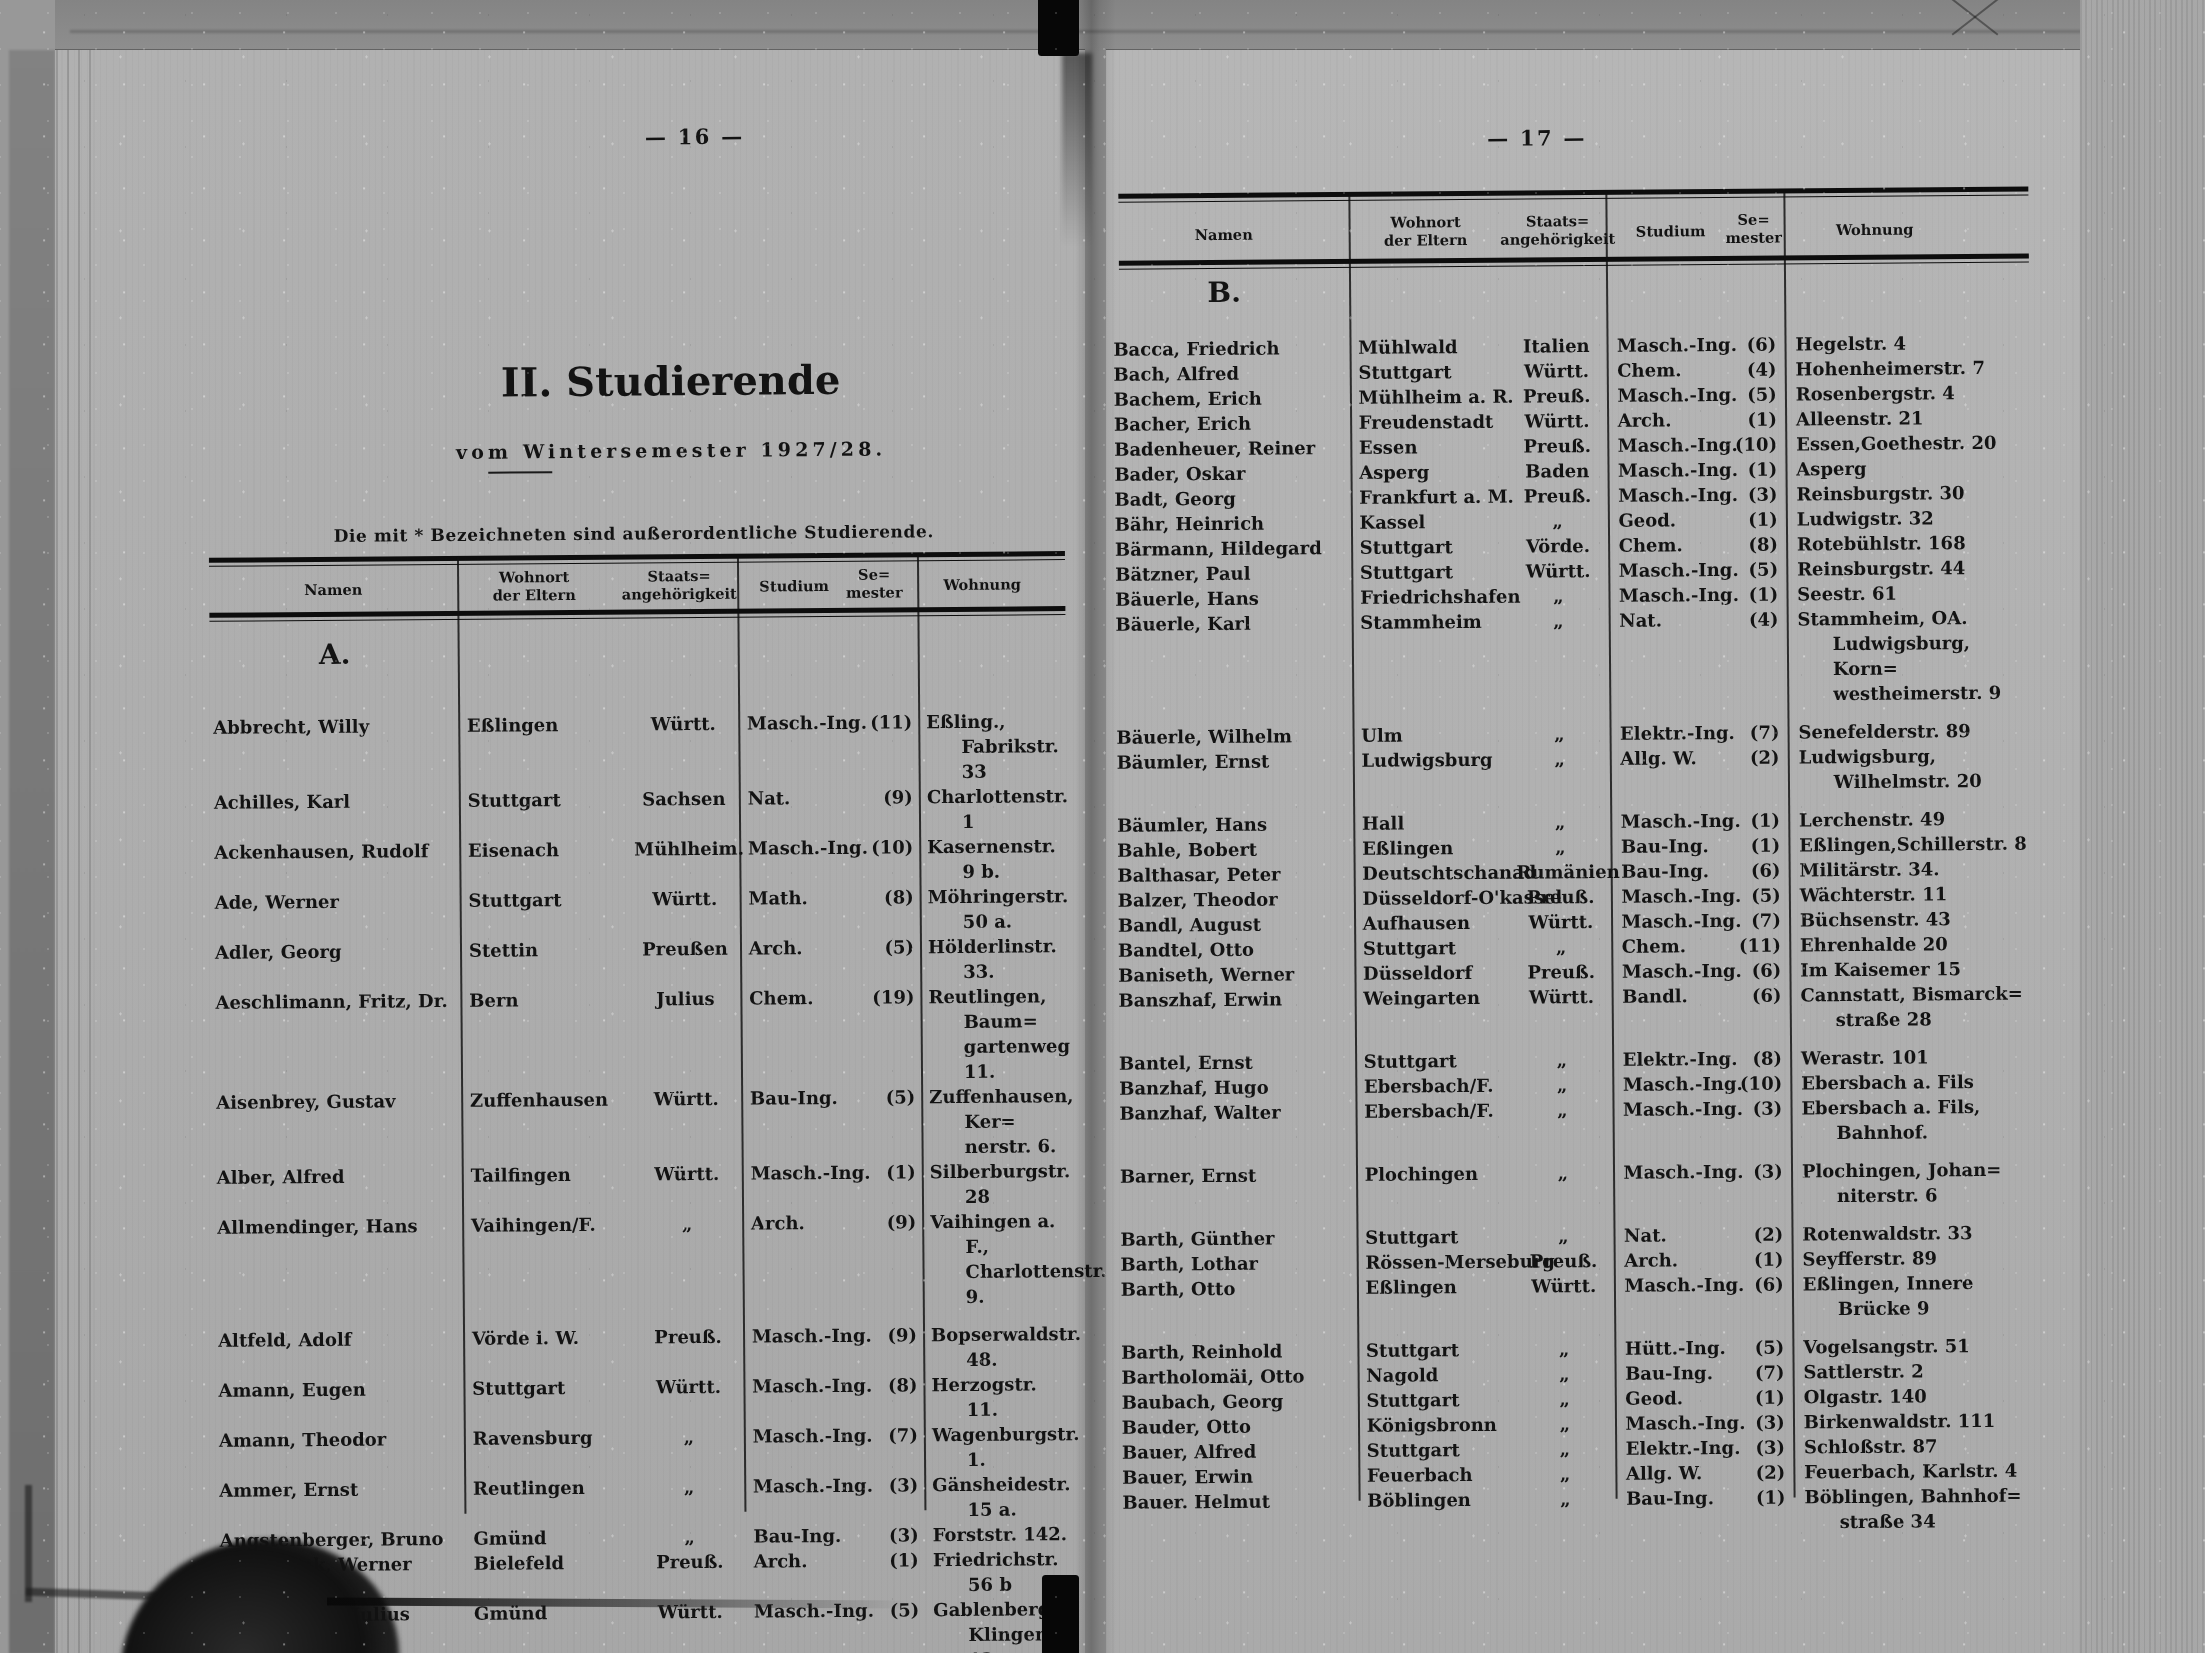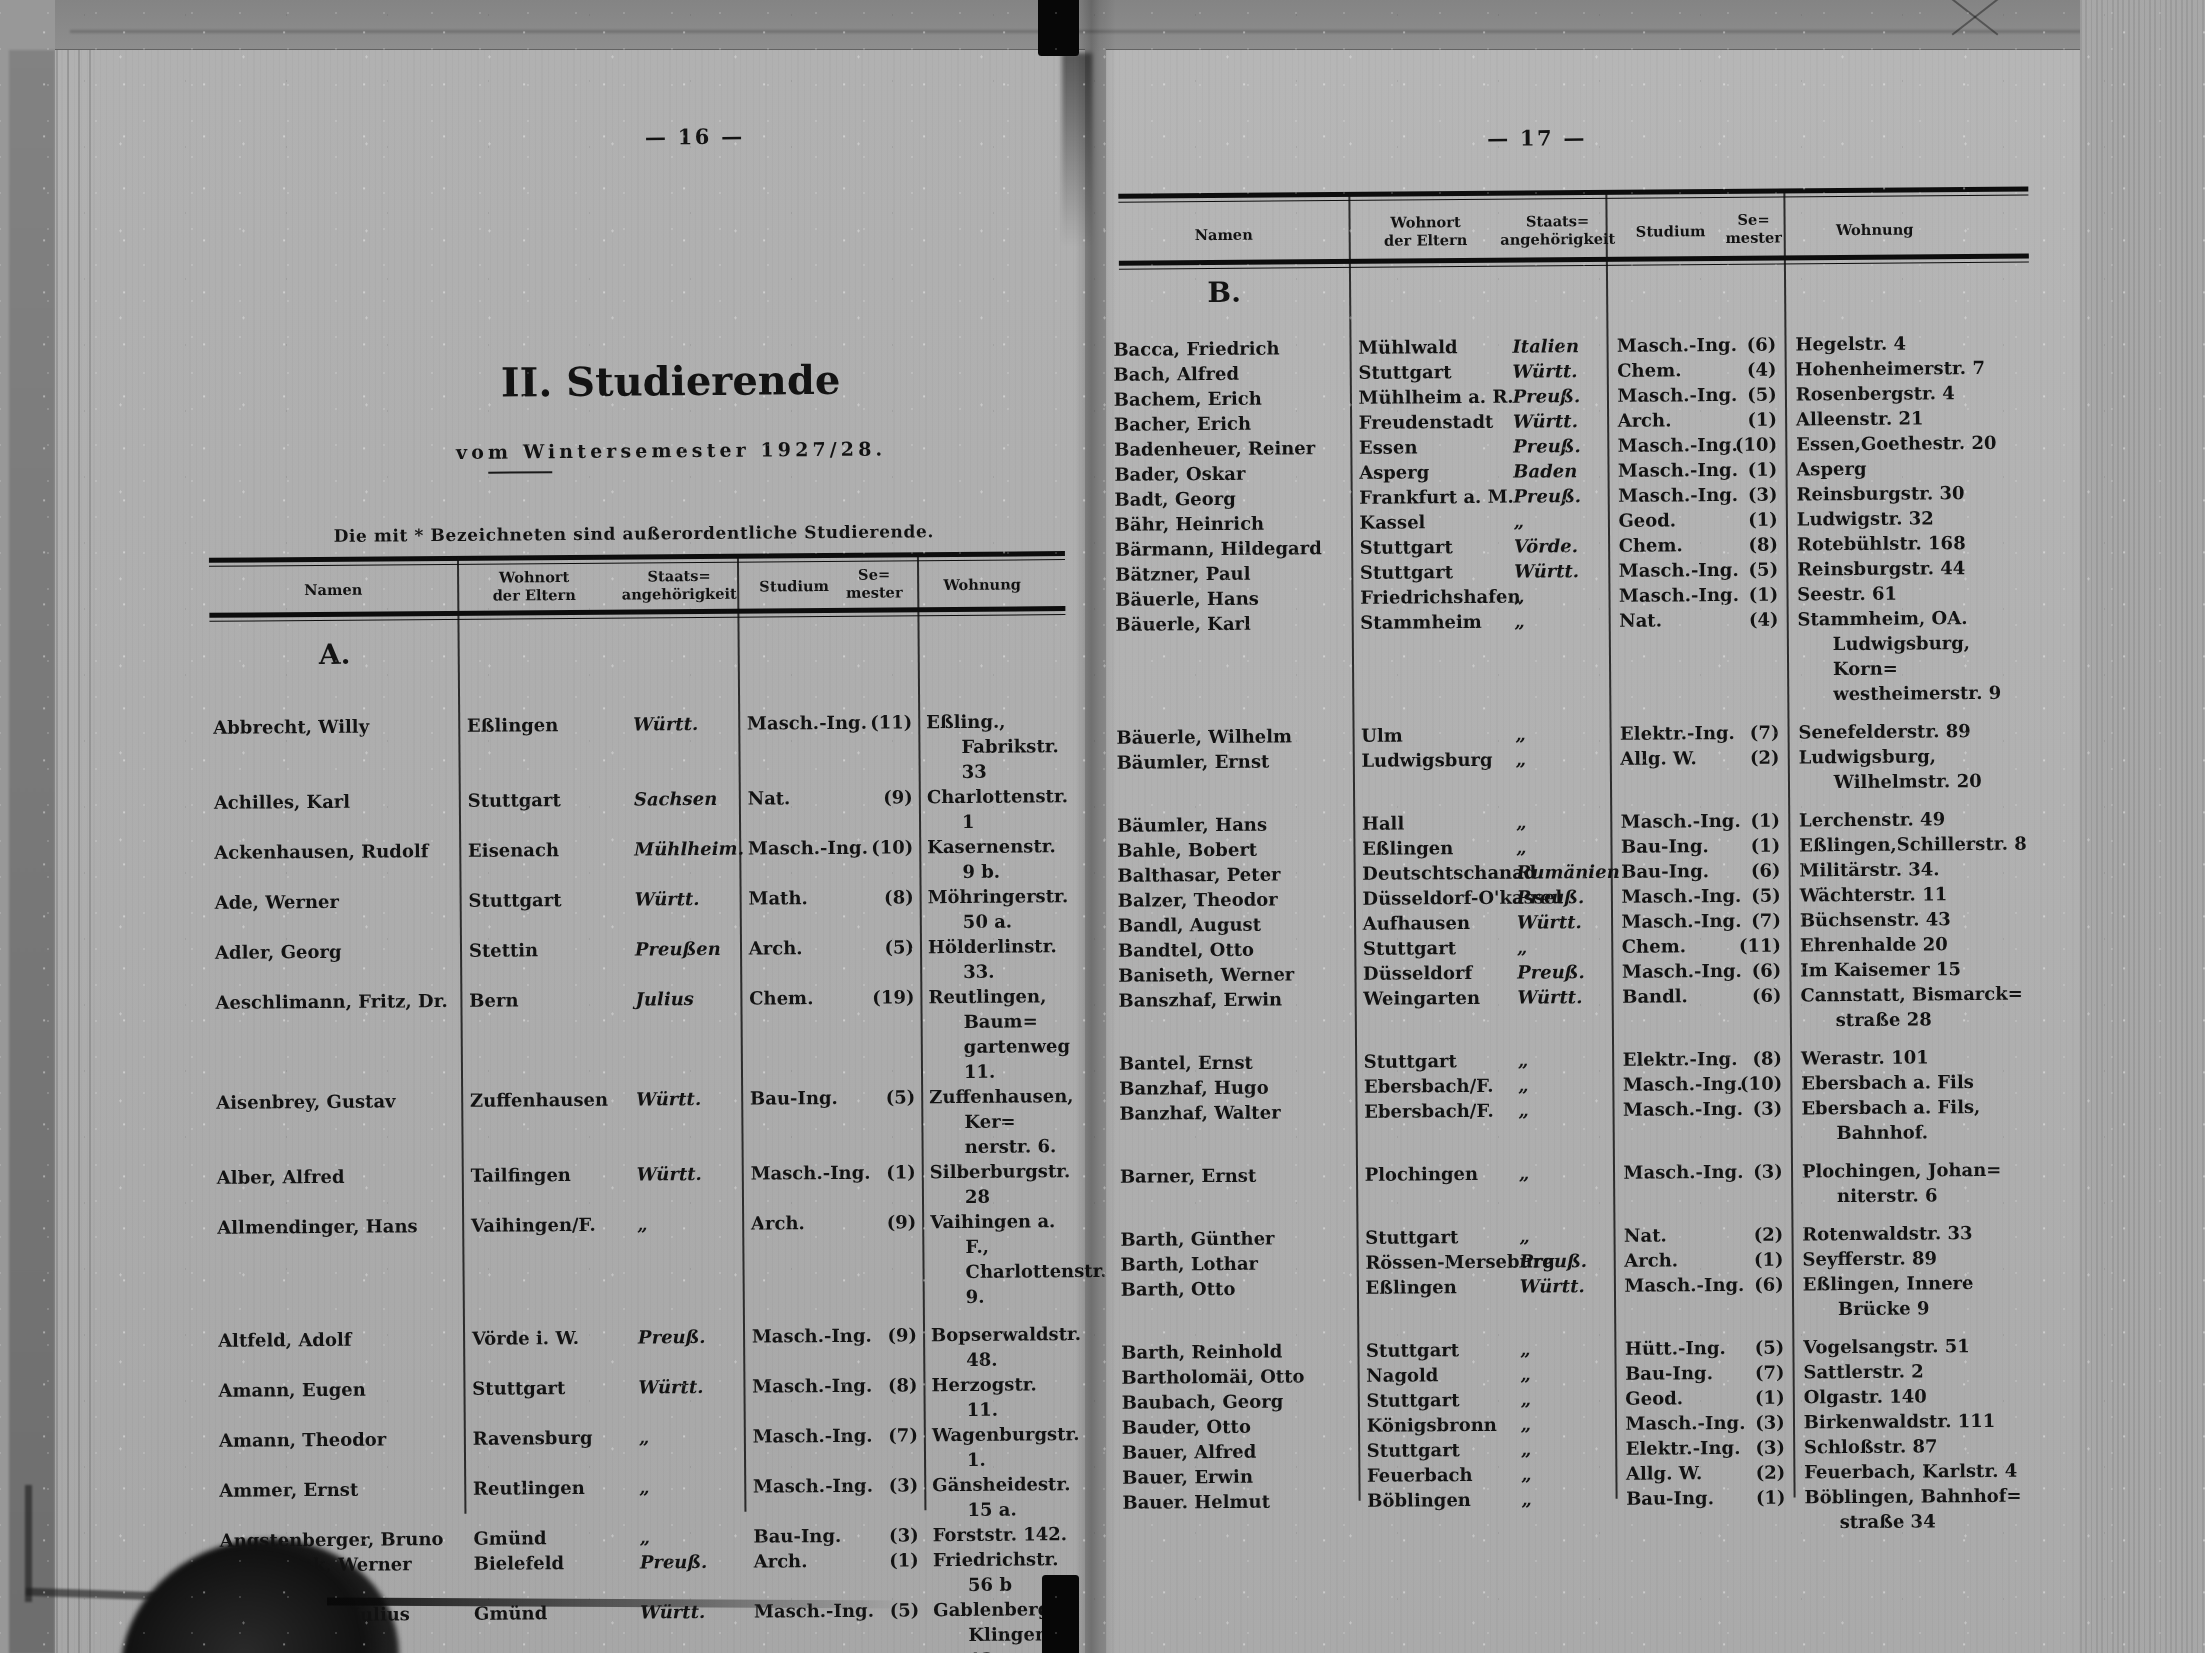--- a/index.html
+++ b/index.html
@@ -76,21 +76,21 @@
   .letter{position:absolute;transform:translateX(-50%);font-size:28px;font-weight:bold;}
 
   
   .rows{position:absolute;font-size:18px;font-weight:bold;line-height:25px;}
   .trow{display:grid;}
   .trow.l{grid-template-columns:245px 175px 105px 117px 64px 147px;}
   .trow.r{grid-template-columns:236px 163px 93px 125px 53px 245px;}
   .trow.gap{margin-top:13px;}
   .trow > div{white-space:nowrap;}
   .c-wohnort{padding-left:8.8px;}
-  .c-staat{text-align:left;padding-right:5px;font-style:italic;}
+  .c-staat{text-align:center;padding-right:5px;}
   .trow.l .c-studium{padding-left:8.8px;}
   .trow.r .c-studium{padding-left:11.7px;}
   .c-sem{text-align:right;padding-right:7px;}
   .c-wohnung{white-space:pre-line !important;}
   .trow.l .c-wohnung{padding-left:42px;text-indent:-35px;}
   .trow.r .c-wohnung{padding-left:47px;text-indent:-35px;}
 
   
   .noise{position:absolute;inset:0;pointer-events:none;opacity:.8;
     background-image:

